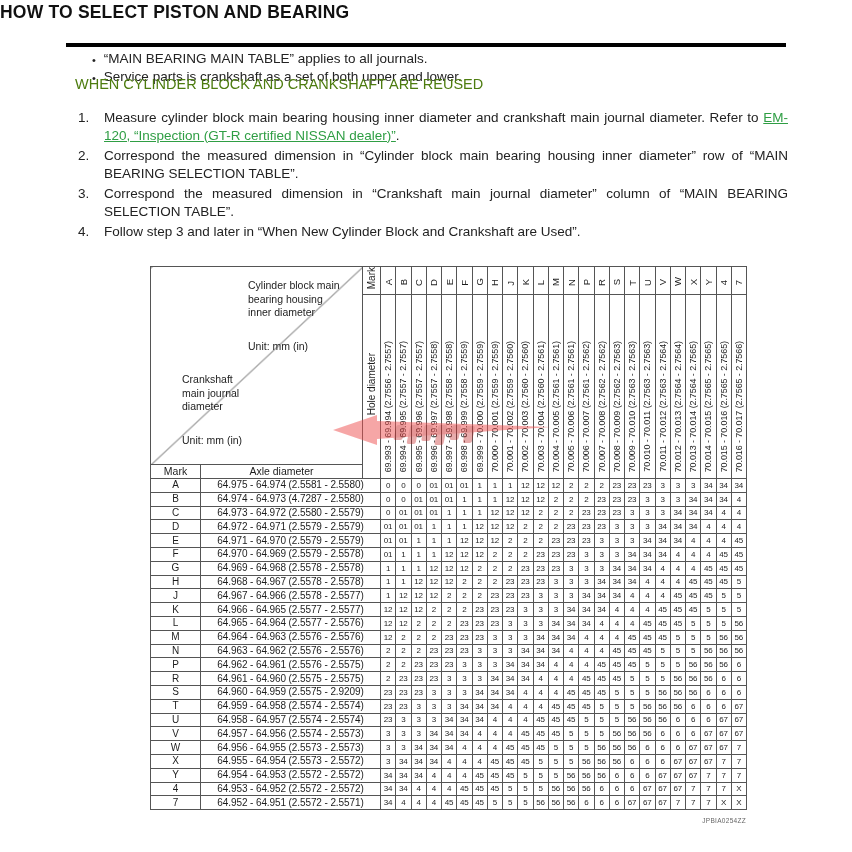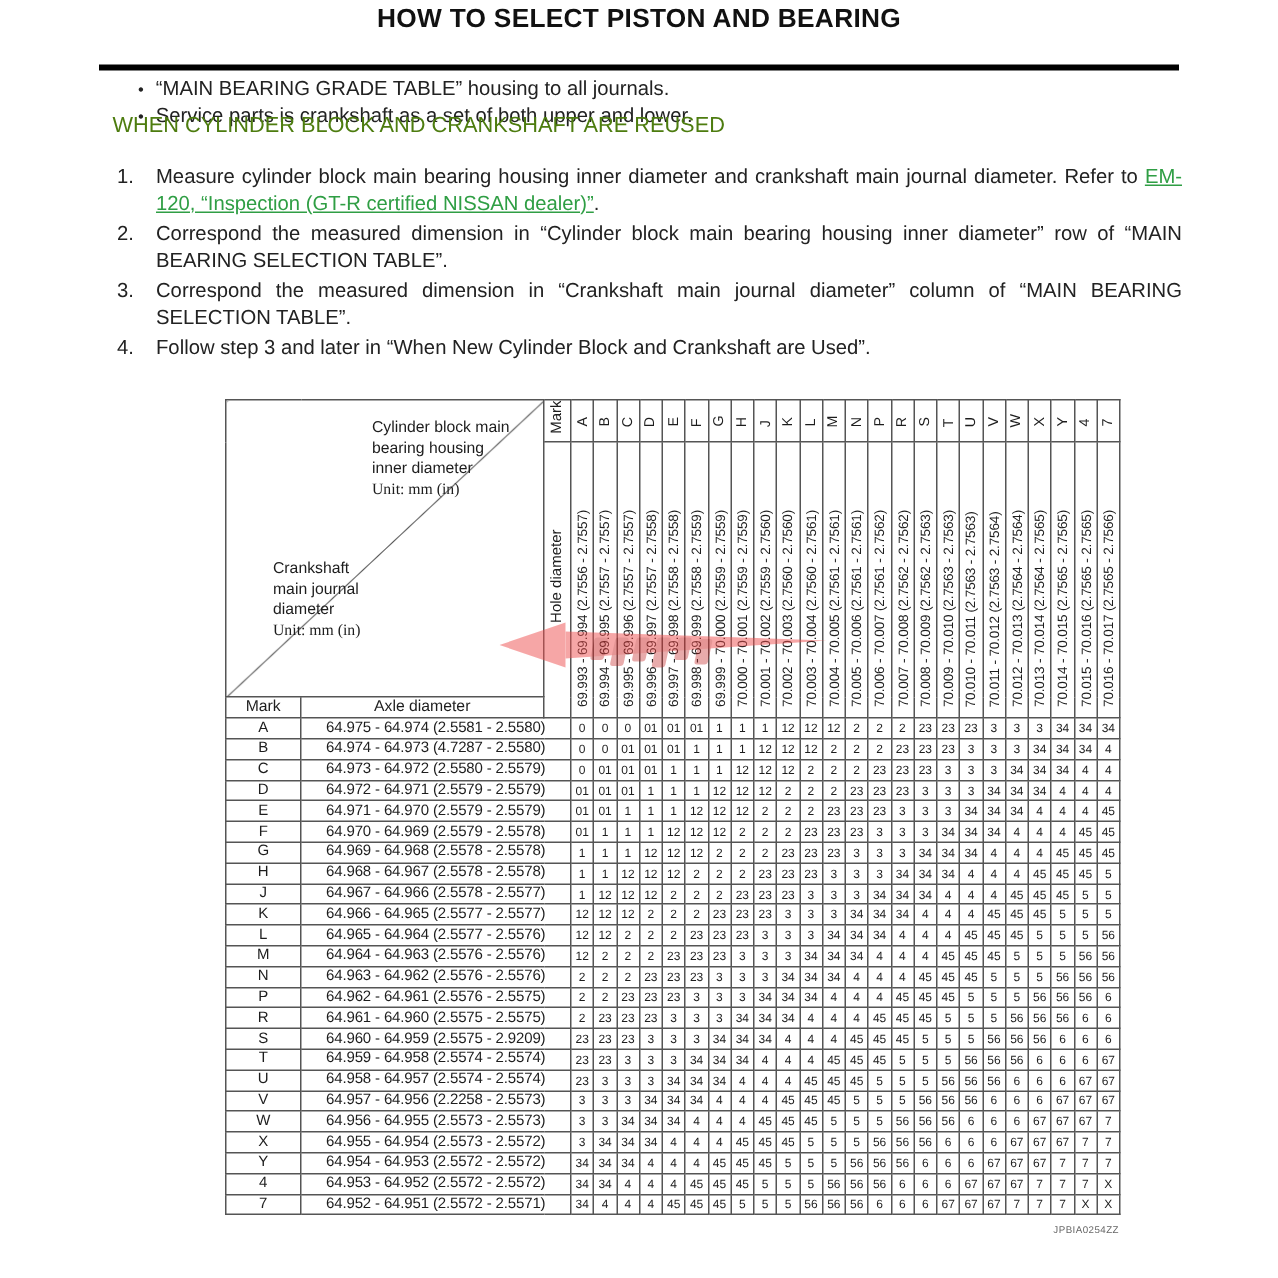--- a/index.html
+++ b/index.html
@@ -1,18 +1,18 @@
 <!DOCTYPE html>
 <html><head>
 <meta charset="utf-8">
 <style>
   html,body{margin:0;padding:0;background:#fff;}
   .page{position:relative;width:852px;height:852px;background:#fff;overflow:hidden;
         font-family:"Liberation Sans",sans-serif;color:#1a1a1a;}
-  .title{position:absolute;top:2px;left:0;width:100%;text-align:center;
+  .title{position:absolute;top:2px;left:0;width:100%;text-align:left;
          font-size:17.5px;font-weight:bold;letter-spacing:.2px;color:#111;}
   .subtitle{position:absolute;top:26px;left:66px;font-size:14px;color:#222;}
   .rule{position:absolute;top:43px;left:66px;width:720px;height:4px;background:#000;}
   .bullets{position:absolute;top:51px;left:92px;font-size:13.5px;line-height:16.5px;color:#222;}
   .bullet-row{display:flex;gap:8px;}
   .bullet-marker{font-size:11px;padding-top:1px;}
   .sec-heading{position:absolute;top:76px;left:75px;font-size:14.5px;color:#4d7c0f;}
   .steps{position:absolute;top:109px;left:78px;width:710px;font-size:13.5px;line-height:17.5px;color:#222;}
   .step{display:flex;margin-bottom:3px;}
   .step-num{width:26px;flex:none;}
@@ -26,21 +26,21 @@
   
   .stable{position:absolute;top:266px;left:150px;width:596px;
           border-collapse:collapse;table-layout:fixed;}
   .stable td{border:1px solid #555;padding:0;text-align:center;color:#1d1d1d;overflow:hidden;}
   .hr1{height:28px;padding-left:16px;} .hr2{height:170px;} .hr3{height:14px;} .drow{height:13.8px;}
   .diag{position:relative;background-image:linear-gradient(to bottom right,
         transparent calc(50% - 0.7px),#555 50%,transparent calc(50% + 0.7px));}
   .diagtext{position:absolute;font-size:10.5px;line-height:13.5px;text-align:left;white-space:pre-line;}
   .dt-cb{top:12px;left:97px;}
   .dt-ck{top:106px;left:31px;}
-  .dt-unit{margin-top:0;white-space:pre-line;font-family:Liberation Serif, serif;}
+  .dt-unit{margin-top:20px;white-space:pre-line;}
   .vt{writing-mode:vertical-rl;transform:rotate(180deg);display:inline-block;white-space:nowrap;}
   .marklblcell,.lettercell,.holelblcell{vertical-align:middle;}
   .marklblcell .vt{font-size:10px;}
   .lettercell .vt{font-size:9.5px;}
   .holelblcell .vt{font-size:10px;}
   .valcell{vertical-align:bottom;}
   .valcell .vt{font-size:9px;letter-spacing:-.1px;margin-bottom:2px;}
   .hdrlbl{font-size:10.5px;line-height:13px;}
   .rowmark{font-size:10px;line-height:12px;}
   .axle{font-size:10px;line-height:12px;letter-spacing:-.1px;}
@@ -52,21 +52,21 @@
 <body>
 
 <div class="page">
 
   <div class="title">HOW TO SELECT PISTON AND BEARING</div>
   <div class="rule"></div>
 
   <div class="bullets">
     <div class="bullet-row">
       <span class="bullet-marker">•</span>
-      <span>“MAIN BEARING GRADE TABLE” housing to all journals.</span>
+      <span>“MAIN BEARING MAIN TABLE” applies to all journals.</span>
     </div>
     <div class="bullet-row">
       <span class="bullet-marker">•</span>
       <span>Service parts is crankshaft as a set of both upper and lower.</span>
     </div>
   </div>
 
   <div class="sec-heading">WHEN CYLINDER BLOCK AND CRANKSHAFT ARE REUSED</div>
 
   <div class="steps">
@@ -685,21 +685,21 @@
           <td class="gcell">56</td>
           <td class="gcell">56</td>
           <td class="gcell">6</td>
           <td class="gcell">6</td>
           <td class="gcell">6</td>
           <td class="gcell">67</td>
           <td class="gcell">67</td>
         </tr>
         <tr class="drow">
           <td class="rowmark">V</td>
-          <td class="axle" colspan="2">64.957 - 64.956 (2.2258 - 2.5573)</td>
+          <td class="axle" colspan="2">64.957 - 64.956 (2.5574 - 2.5573)</td>
           <td class="gcell">3</td>
           <td class="gcell">3</td>
           <td class="gcell">3</td>
           <td class="gcell">34</td>
           <td class="gcell">34</td>
           <td class="gcell">34</td>
           <td class="gcell">4</td>
           <td class="gcell">4</td>
           <td class="gcell">4</td>
           <td class="gcell">45</td>

